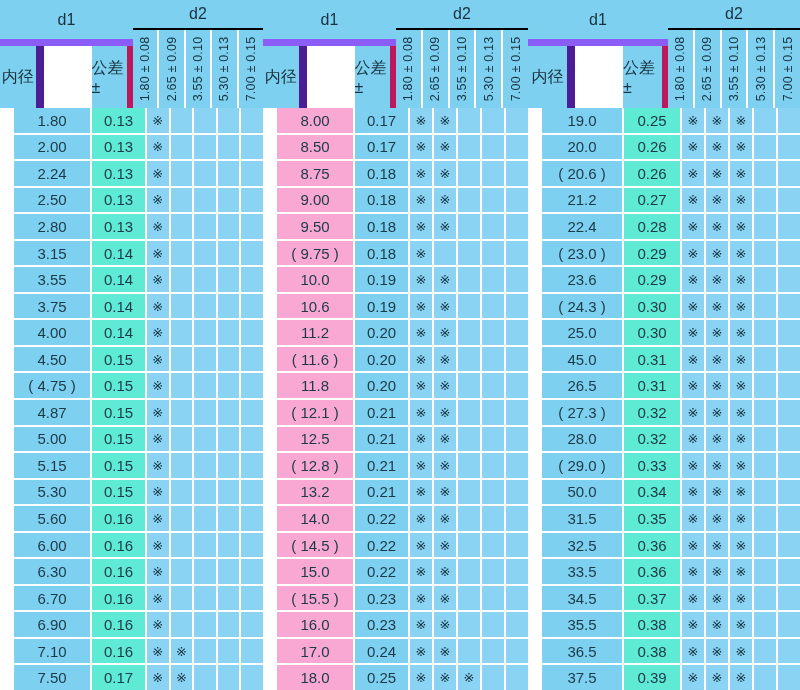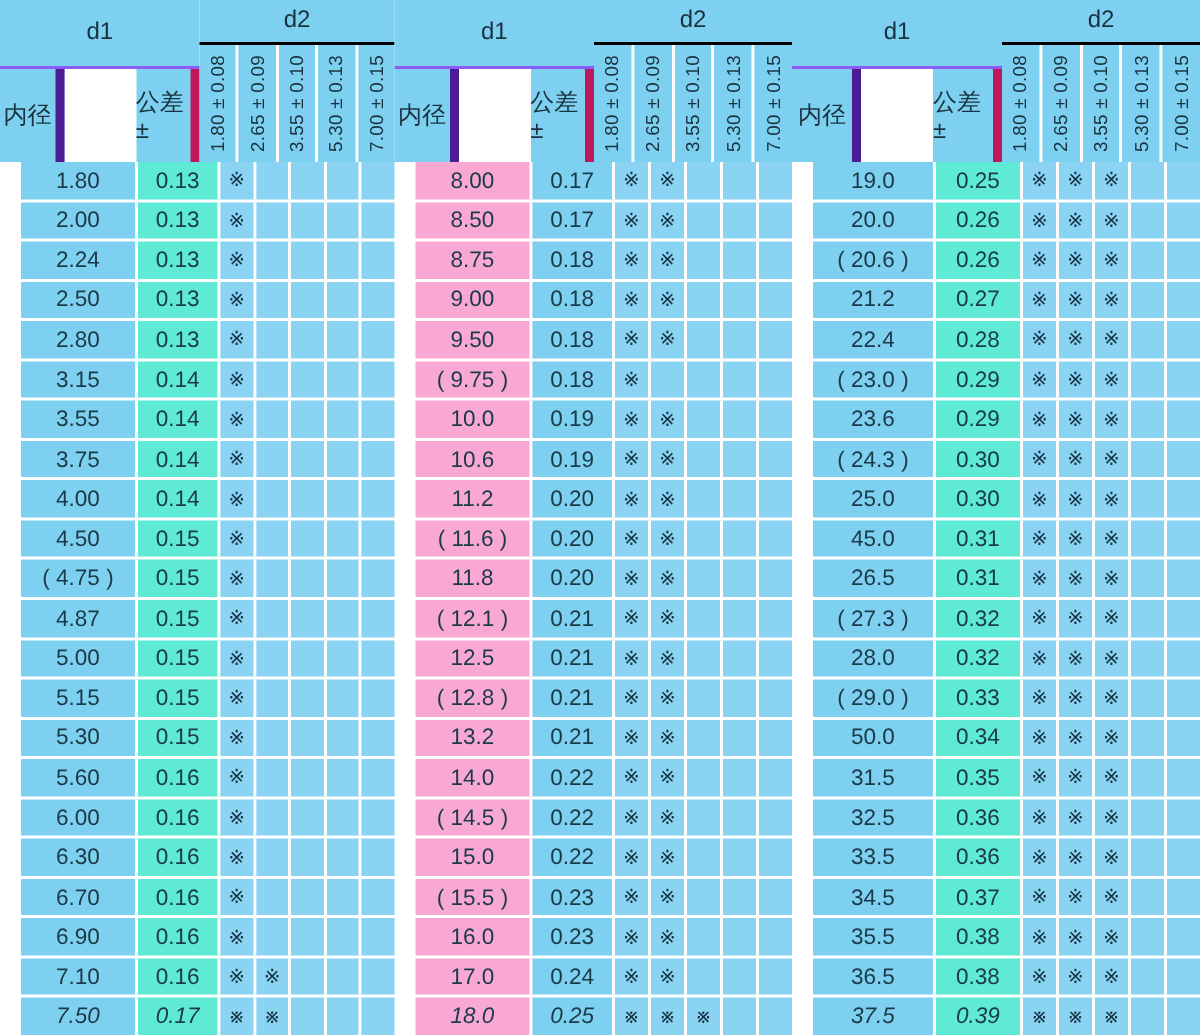--- a/index.html
+++ b/index.html
@@ -39,31 +39,31 @@
   .b2 .hdr-d1 { width: 140px; }
 
   .d1-title {
     height: 46px;
     background: #7ed0f0;
     color: #18323f;
     font-size: 16px;
     display: flex;
     align-items: center;
     justify-content: center;
-    border-bottom: 2px solid #8b5cf6;
+    border-bottom: 7px solid #8b5cf6;
   }
   .d1-subrow { display: flex; height: 62px; }
   .d1-sub {
     background: #7ed0f0;
     color: #18323f;
     font-size: 16px;
     display: flex;
     align-items: center;
     justify-content: center;
-    border-right: 6px solid #4c1d95;
+    border-right: 8px solid #4c1d95;
     flex: 1 1 0;
   }
   .d1-sub:last-child { border-right: 6px solid #be185d; margin-left: 48px; }
 
   .hdr-d2 {
     display: flex;
     flex-direction: column;
     flex: 1 1 auto;
   }
   .d2-title {
@@ -100,21 +100,21 @@
   }
 
   
   .body { flex: 1 1 auto; display: flex; flex-direction: column; padding-left: 14px; }
   .row {
     display: flex;
     flex: 1 1 0;
     min-height: 0;
     border-bottom: 2px solid #ffffff;
   }
-  .row:last-child { border-bottom: none; font-style: italic; }
+  .row:last-child { border-bottom: none; }
 
   .cell {
     display: flex;
     align-items: center;
     justify-content: center;
     font-size: 15px;
     color: #1b3947;
     border-right: 2px solid #ffffff;
     overflow: hidden;
     white-space: nowrap;

